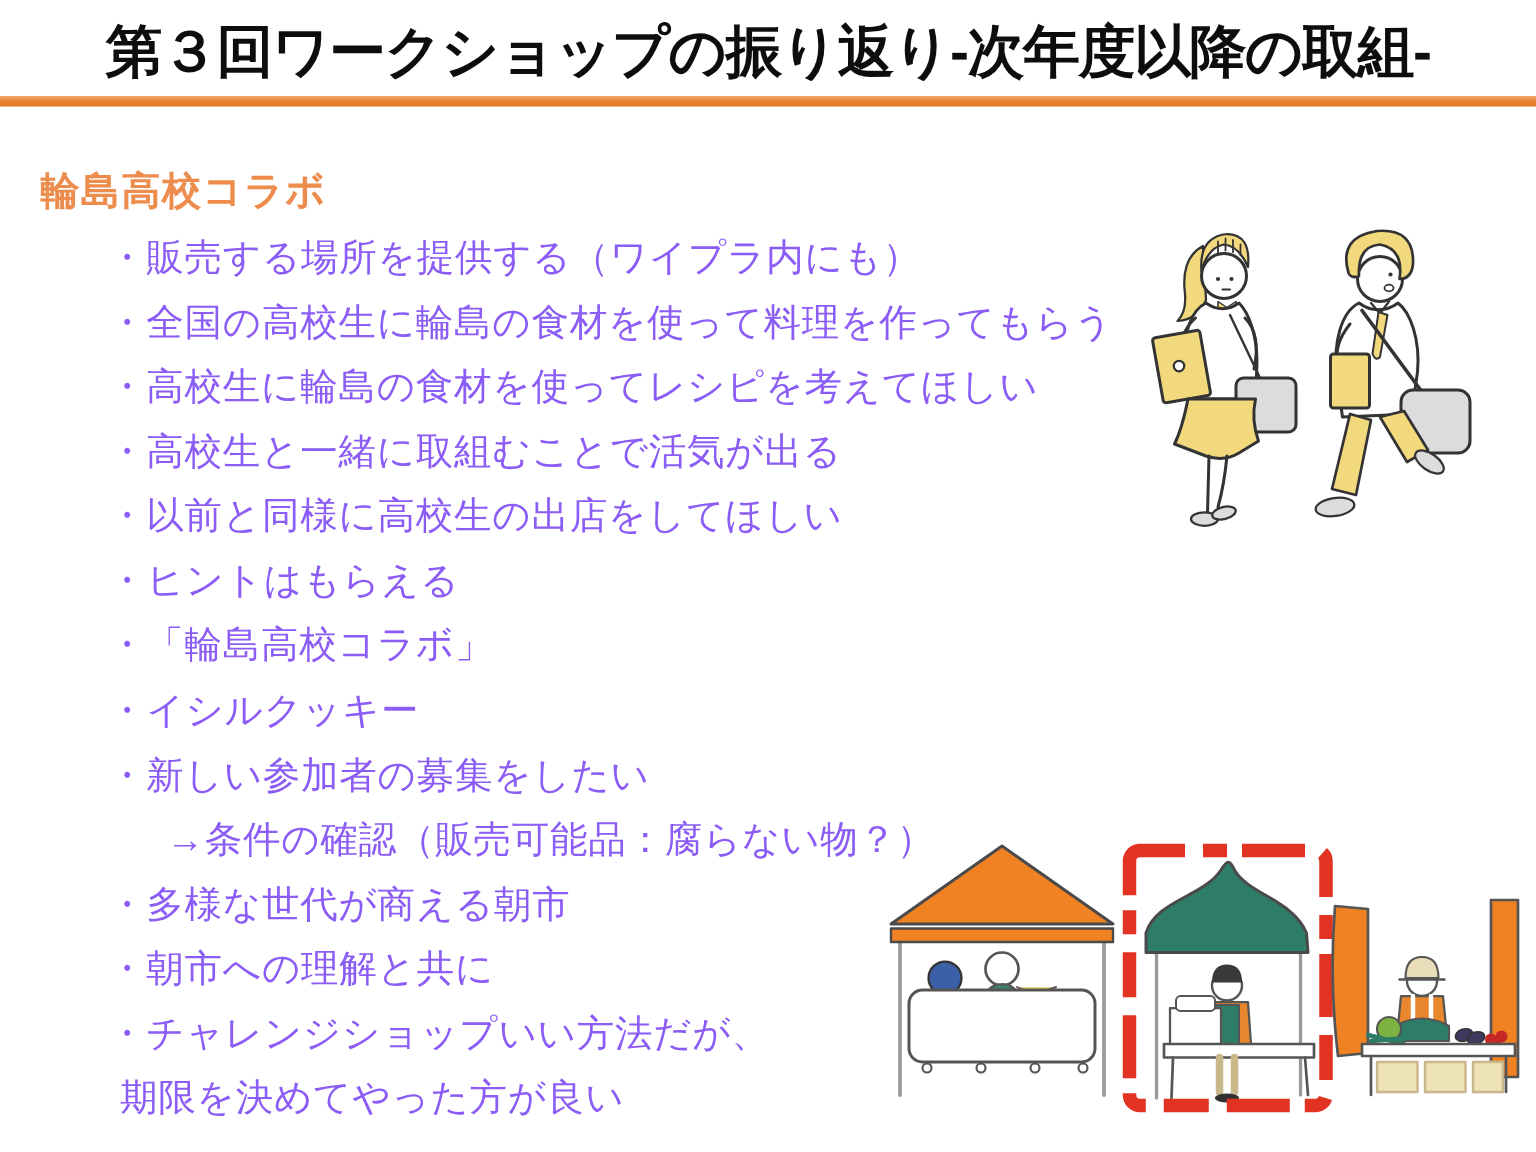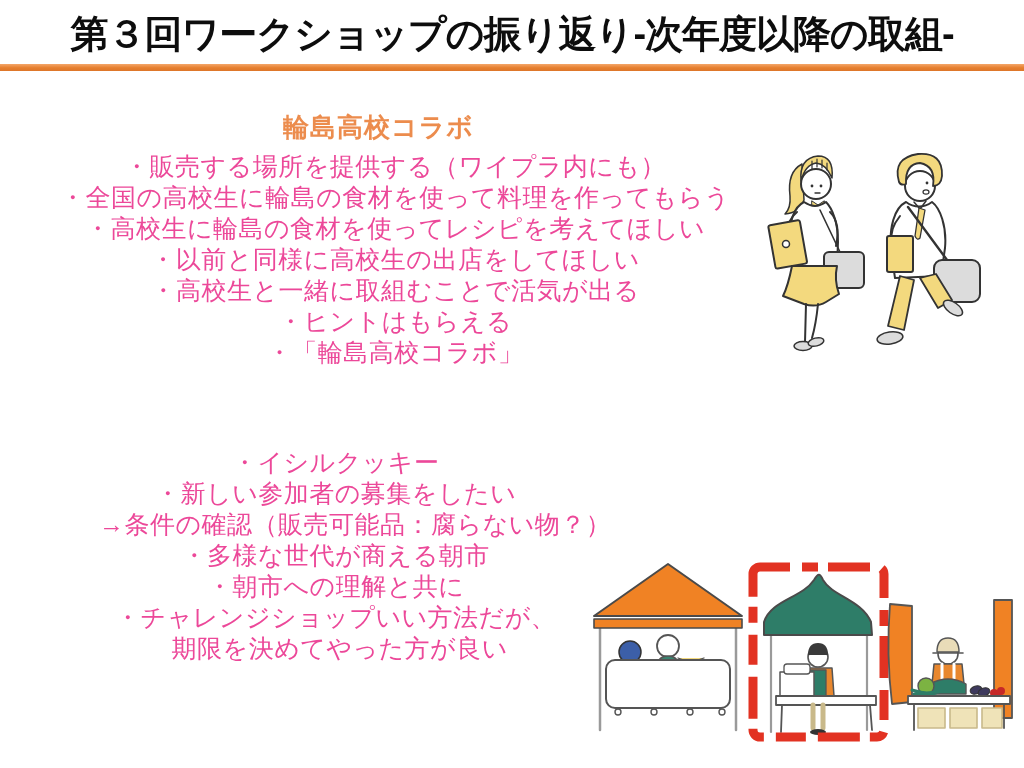--- a/index.html
+++ b/index.html
@@ -10,29 +10,29 @@
   }
   .slide-title {
     position:absolute; top:9px; left:0; width:100%; text-align:center;
     margin:0; font-size:38px; font-weight:700; color:#0d0d0d;
     letter-spacing:-1px; white-space:nowrap;
   }
   .title-rule {
     position:absolute; top:64px; left:0; width:1024px; height:7px;
     background:linear-gradient(180deg,#f4a669 0%,#e67f2f 55%,#dd762a 100%);
   }
-  .sec { position:absolute; left:27px;text-align:center; }
+  .sec { position:absolute; left:27px; }
   .sec-1 { top:110px; }
   .sec-2 { top:447px; }
   .sec-heading {
     margin:0 0 6px 0; font-size:26px; font-weight:700; color:#ec8c4d;
     letter-spacing:1px; white-space:nowrap;
   }
   .line {
-    margin:0; font-size:25px; line-height:31px; color:#ec4899;
+    margin:12px; font-size:25px; line-height:31px; color:#8b5cf6;
     padding-left:33px; white-space:nowrap; letter-spacing:0.5px;
   }
   .line.indent2 { padding-left:72px; }
   .line.cont { padding-left:41px; }
   .illus { position:absolute; }
   .illus-students { left:742px; top:146px; }
   .illus-market { left:590px; top:560px; }
 </style>
 </head>
 <body>
@@ -40,22 +40,22 @@
 <div class="slide">
 
   <h1 class="slide-title">第３回ワークショップの振り返り-次年度以降の取組-</h1>
   <div class="title-rule"></div>
 
   <section class="sec sec-1">
     <h2 class="sec-heading">輪島高校コラボ</h2>
     <p class="line">・販売する場所を提供する（ワイプラ内にも）</p>
     <p class="line">・全国の高校生に輪島の食材を使って料理を作ってもらう</p>
     <p class="line">・高校生に輪島の食材を使ってレシピを考えてほしい</p>
+    <p class="line">・高校生と一緒に取組むことで活気が出る</p>
     <p class="line">・以前と同様に高校生の出店をしてほしい</p>
-    <p class="line">・高校生と一緒に取組むことで活気が出る</p>
     <p class="line">・ヒントはもらえる</p>
     <p class="line">・「輪島高校コラボ」</p>
   </section>
 
   <section class="sec sec-2">
     <p class="line">・イシルクッキー</p>
     <p class="line">・新しい参加者の募集をしたい</p>
     <p class="line indent2">→条件の確認（販売可能品：腐らない物？）</p>
     <p class="line">・多様な世代が商える朝市</p>
     <p class="line">・朝市への理解と共に</p>

